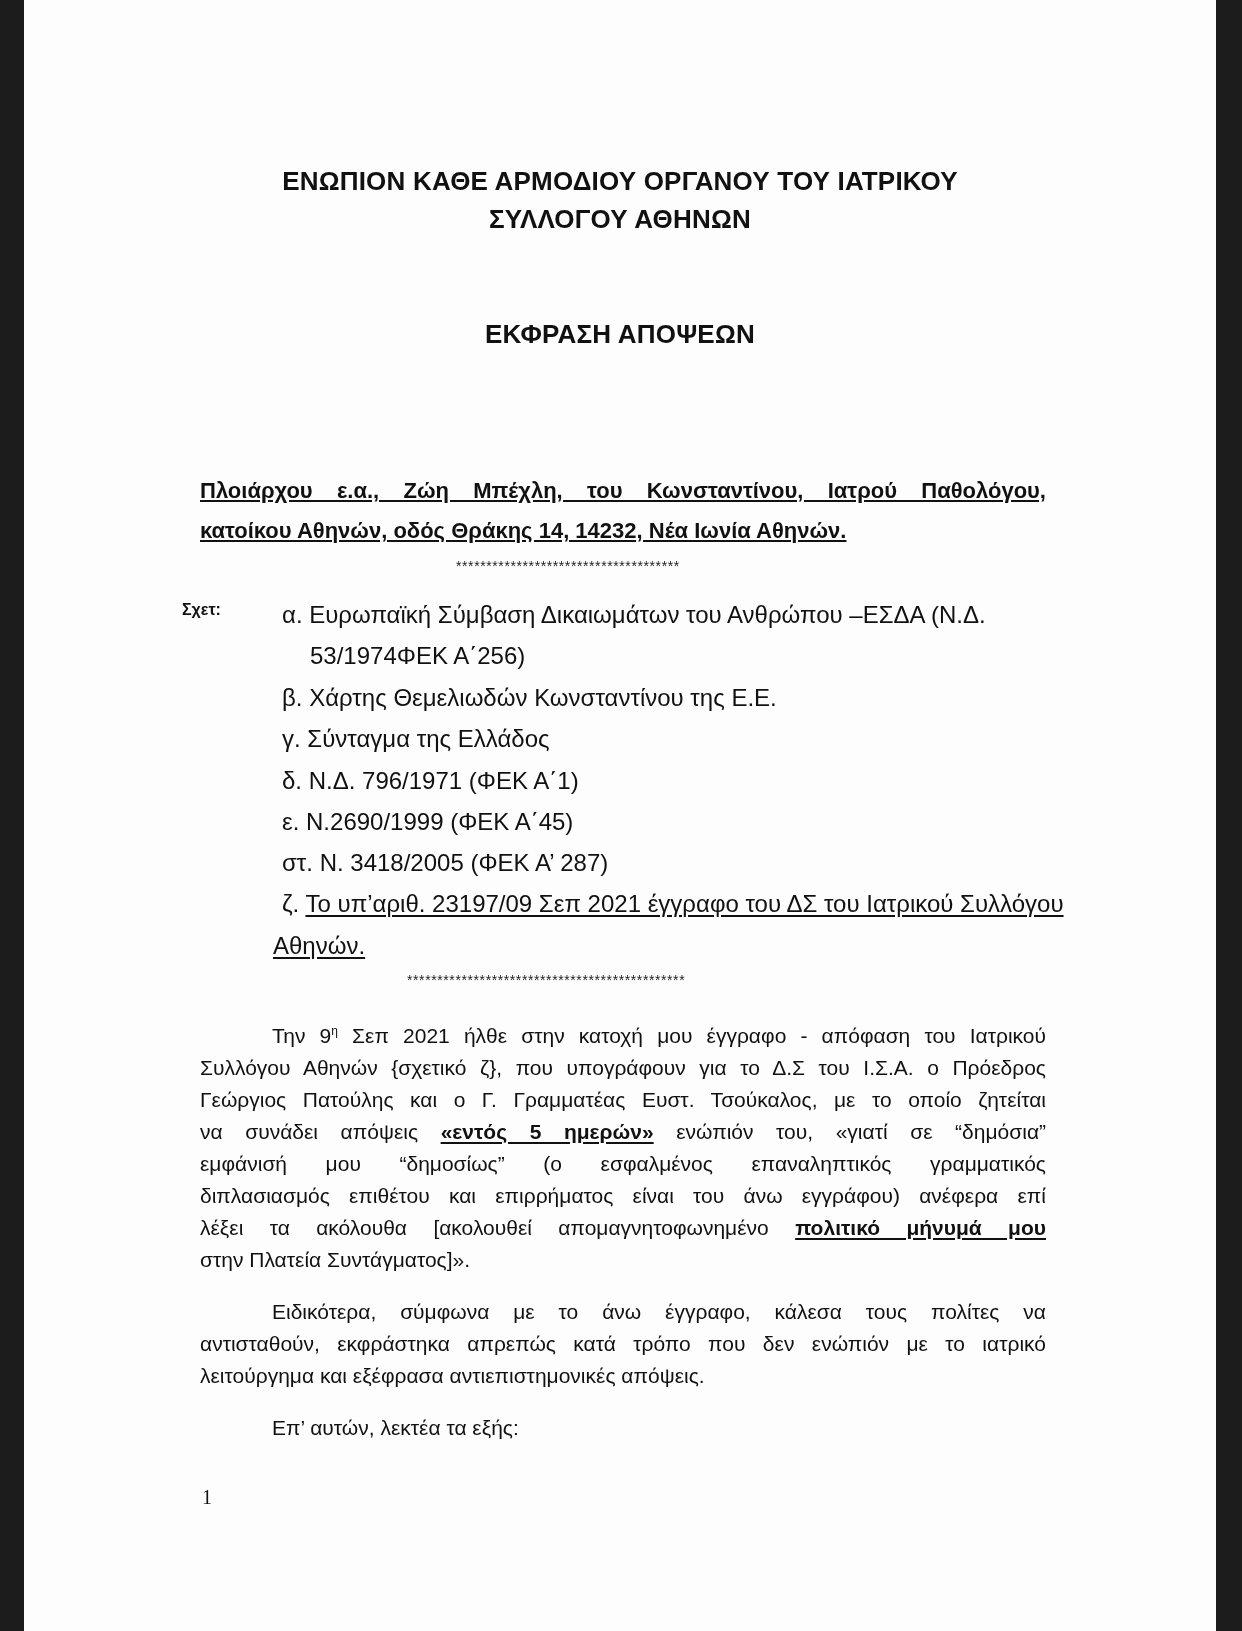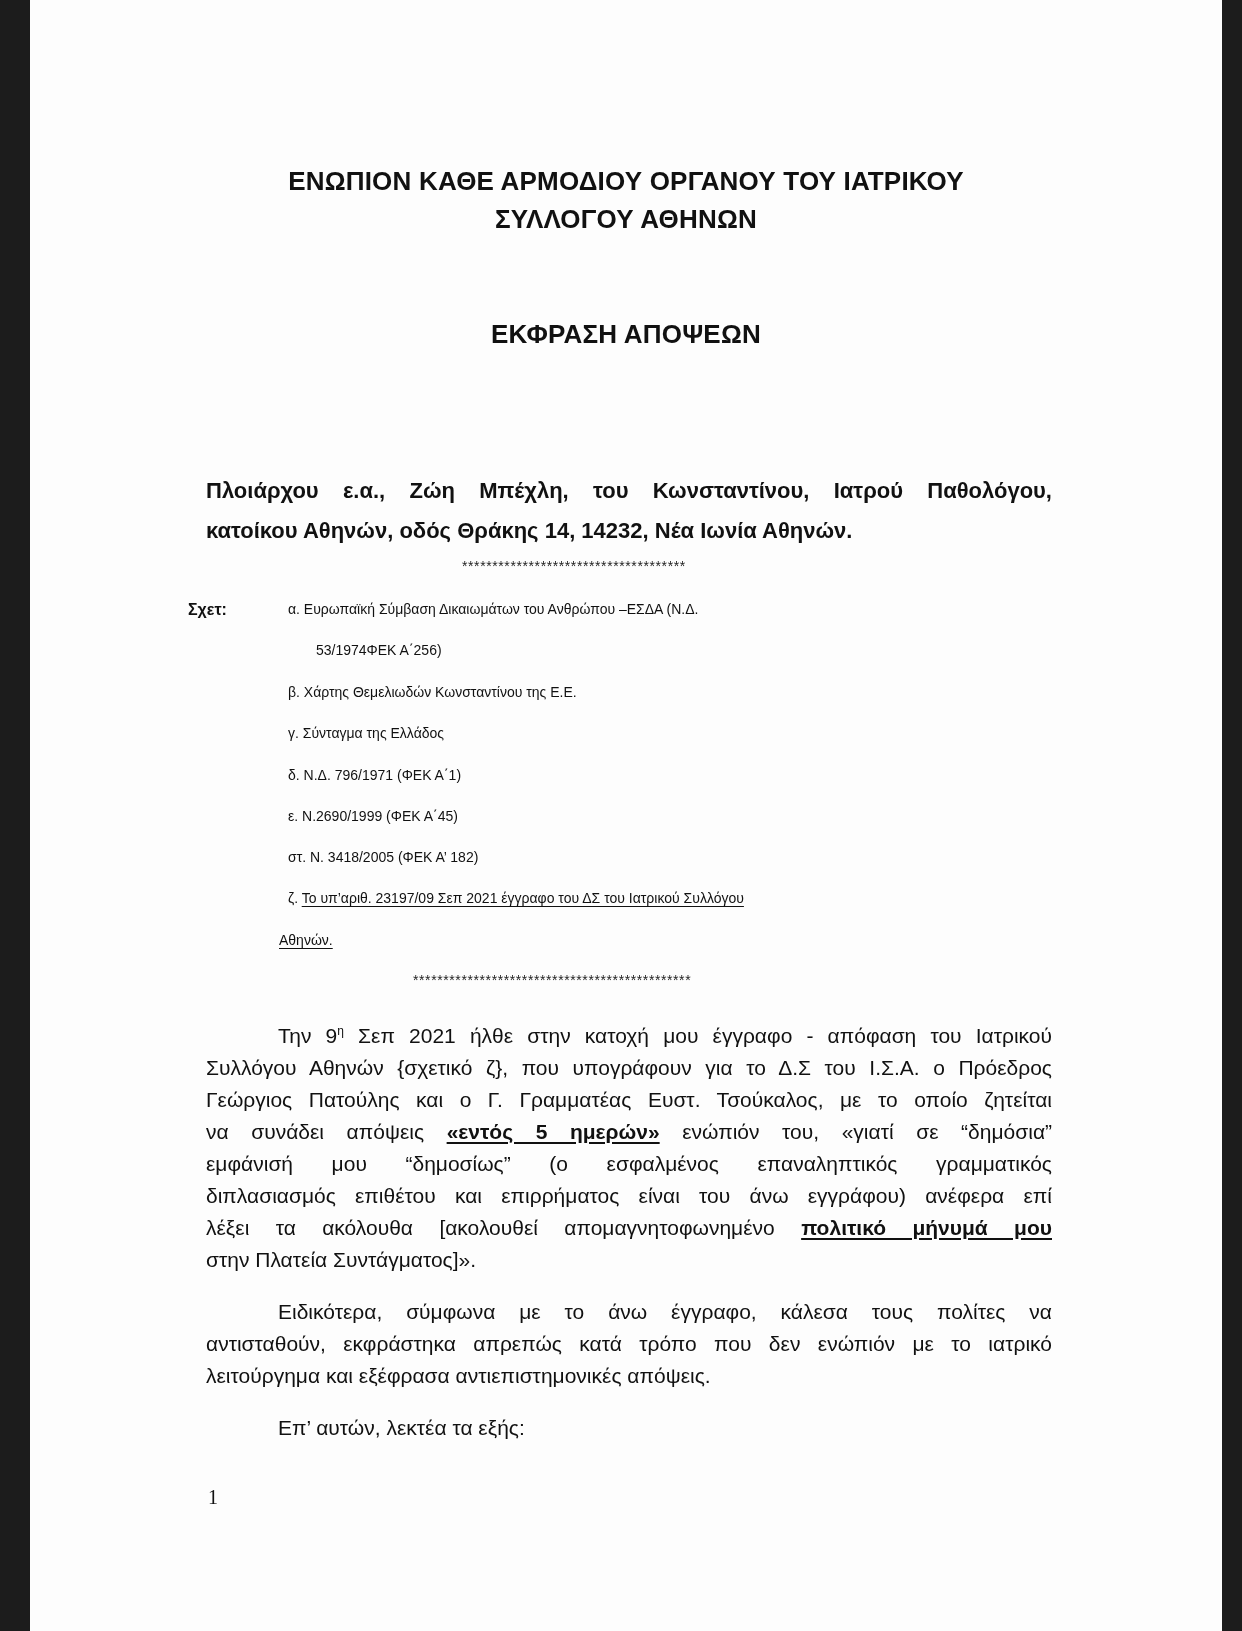--- a/index.html
+++ b/index.html
@@ -6,34 +6,33 @@
   body {
     width: 1242px; height: 1631px; overflow: hidden;
     background: #1c1c1c;
     position: relative;
     font-family: "Liberation Sans", sans-serif;
     color: #111;
   }
   .page {
     position: absolute; left: 24px; top: 0; width: 1192px; height: 1631px;
     background: #fdfdfd;
-    margin-left: 6px;
   }
   .abs { position: absolute; white-space: nowrap; }
   .title {
     position: absolute; left: 0; width: 1192px; text-align: center;
     font-weight: bold; font-size: 26px; letter-spacing: 0.2px;
   }
   .addr {
     position: absolute; left: 176px; width: 846px;
-    font-weight: bold; font-size: 22px; text-align: justify; text-align-last: justify;
+    font-weight: bold; font-size: 22px; text-align: justify; text-align-last: justify; text-decoration: underline;
   }
   .addr.last { text-align-last: left; }
   .stars { font-size: 14px; letter-spacing: 0.6px; color: #222; }
-  .ref { font-size: 14px; }
+  .ref { font-size: 24px; }
   .ref-label { font-weight: bold; font-size: 16px; }
   .u { text-decoration: underline; text-underline-offset: 3px; }
   .body-line {
     position: absolute; left: 176px; width: 846px;
     font-size: 21px; text-align: justify; text-align-last: justify; white-space: nowrap;
   }
   .body-line.indent { padding-left: 72px; width: 774px; }
   .body-line.last { text-align-last: left; }
   .b { font-weight: bold; }
   sup { font-size: 12px; vertical-align: 8px; line-height: 0; }
@@ -54,21 +53,21 @@
   <div class="abs stars" style="top:558px; left:432px">*************************************</div>
 
   <div class="abs ref-label" style="top:601px; left:158px">Σχετ:</div>
 
   <div class="abs ref" style="top:601px; left:258px">α. Ευρωπαϊκή Σύμβαση Δικαιωμάτων του Ανθρώπου –ΕΣΔΑ (Ν.Δ.</div>
   <div class="abs ref" style="top:642px; left:286px">53/1974ΦΕΚ Α΄256)</div>
   <div class="abs ref" style="top:684px; left:258px">β. Χάρτης Θεμελιωδών Κωνσταντίνου της Ε.Ε.</div>
   <div class="abs ref" style="top:725px; left:258px">γ. Σύνταγμα της Ελλάδος</div>
   <div class="abs ref" style="top:767px; left:258px">δ. Ν.Δ. 796/1971 (ΦΕΚ Α΄1)</div>
   <div class="abs ref" style="top:808px; left:258px">ε. Ν.2690/1999 (ΦΕΚ Α΄45)</div>
-  <div class="abs ref" style="top:849px; left:258px">στ. Ν. 3418/2005 (ΦΕΚ Α’ 182)</div>
+  <div class="abs ref" style="top:849px; left:258px">στ. Ν. 3418/2005 (ΦΕΚ Α’ 287)</div>
   <div class="abs ref" style="top:890px; left:258px">
     <span>ζ. </span><span class="u">Το υπ’αριθ. 23197/09 Σεπ 2021 έγγραφο του ΔΣ του Ιατρικού Συλλόγου</span>
   </div>
   <div class="abs ref u" style="top:932px; left:249px">Αθηνών.</div>
 
   <div class="abs stars" style="top:972px; left:383px">**********************************************</div>
 
   <div class="body-line indent" style="top:1024px"><span>Την 9</span><sup>η</sup><span> Σεπ 2021 ήλθε στην κατοχή μου έγγραφο - απόφαση του Ιατρικού</span></div>
   <div class="body-line" style="top:1056px">Συλλόγου Αθηνών {σχετικό ζ}, που υπογράφουν για το Δ.Σ του Ι.Σ.Α. ο Πρόεδρος</div>
   <div class="body-line" style="top:1088px">Γεώργιος Πατούλης και ο Γ. Γραμματέας Ευστ. Τσούκαλος, με το οποίο ζητείται</div>

